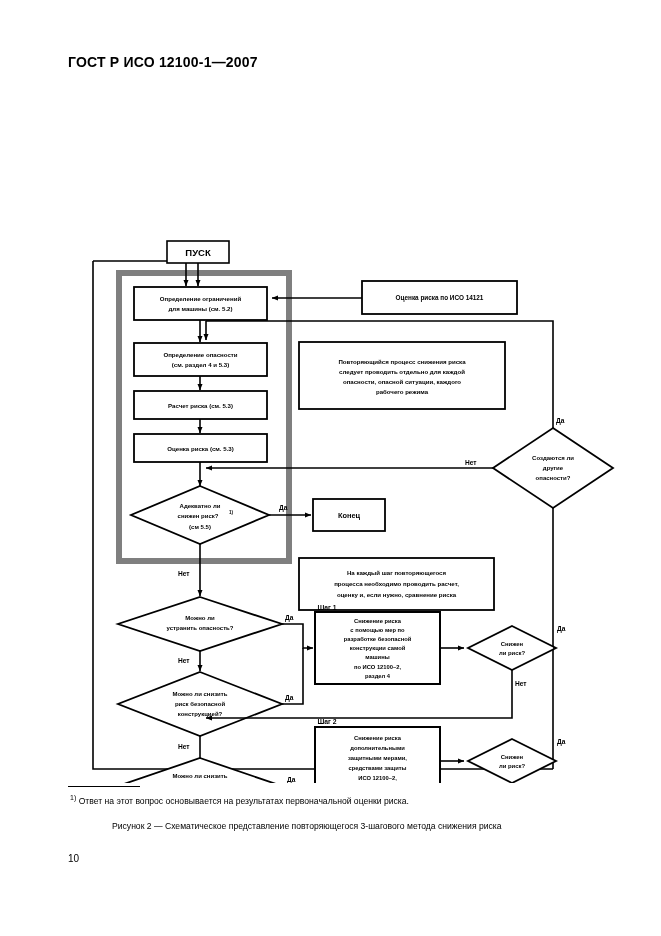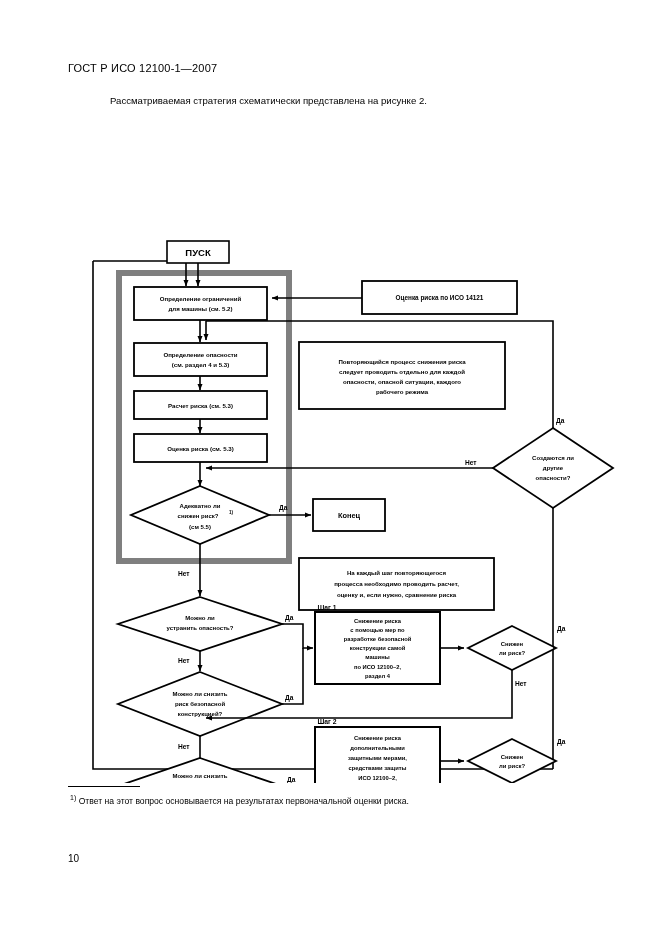--- a/index.html
+++ b/index.html
@@ -4,22 +4,22 @@
 <style>
   html,body{margin:0;padding:0;background:#ffffff;}
   body{
     width:661px;height:936px;position:relative;overflow:hidden;
     font-family:"Liberation Sans","DejaVu Sans",sans-serif;
     color:#000;
   }
   .page{position:absolute;inset:0;background:#fff;}
 
   .std-header{
-    position:absolute;left:68px;top:62px;
-    font-size:11px;font-weight:normal;letter-spacing:.2px;
+    position:absolute;left:68px;top:54px;
+    font-size:14px;font-weight:bold;letter-spacing:.2px;
   }
   .intro-para{
     position:absolute;left:110px;top:94px;right:60px;
     font-size:9.6px;line-height:13px;
   }
   .figure-wrap{position:absolute;left:0px;top:118px;width:661px;height:665px;}
   .footnote-rule{
     position:absolute;left:68px;top:786px;width:72px;height:0;
     border-top:1px solid #000;
   }
@@ -38,21 +38,20 @@
   svg{display:block;}
   .nd{font-family:"Liberation Sans","DejaVu Sans",sans-serif;font-weight:bold;}
 </style>
 </head>
 <body>
 
 <div class="page">
 
   <div class="std-header">ГОСТ Р ИСО 12100-1—2007</div>
 
-  <div class="intro-para">Рассматриваемая стратегия схематически представлена на рисунке 2.</div>
 
   <div class="figure-wrap">
     <svg width="661" height="665" viewBox="0 0 661 665" xmlns="http://www.w3.org/2000/svg">
       <defs>
         <marker id="ah" markerWidth="7" markerHeight="7" refX="6.2" refY="3" orient="auto" markerUnits="userSpaceOnUse">
           <path d="M0,0.4 L6.4,3 L0,5.6 z" fill="#000"></path>
         </marker>
       </defs>
 
       <rect x="119" y="155" width="170" height="288" fill="none" stroke="#7f7f7f" stroke-width="6"></rect>
@@ -220,16 +219,17 @@
       <path d="M512 762 L93 762" fill="none" stroke="#000" stroke-width="1.6"></path>
     </svg>
   </div>
 
   <div class="footnote-rule"></div>
   <div class="footnote">
     <sup>1)</sup>
     <span>Ответ на этот вопрос основывается на результатах первоначальной оценки риска.</span>
   </div>
 
+  <div class="fig-caption">Рисунок 2 — Схематическое представление повторяющегося 3-шагового метода снижения риска</div>
 
   <div class="page-number">10</div>
 
 </div>
 
 </body></html>

